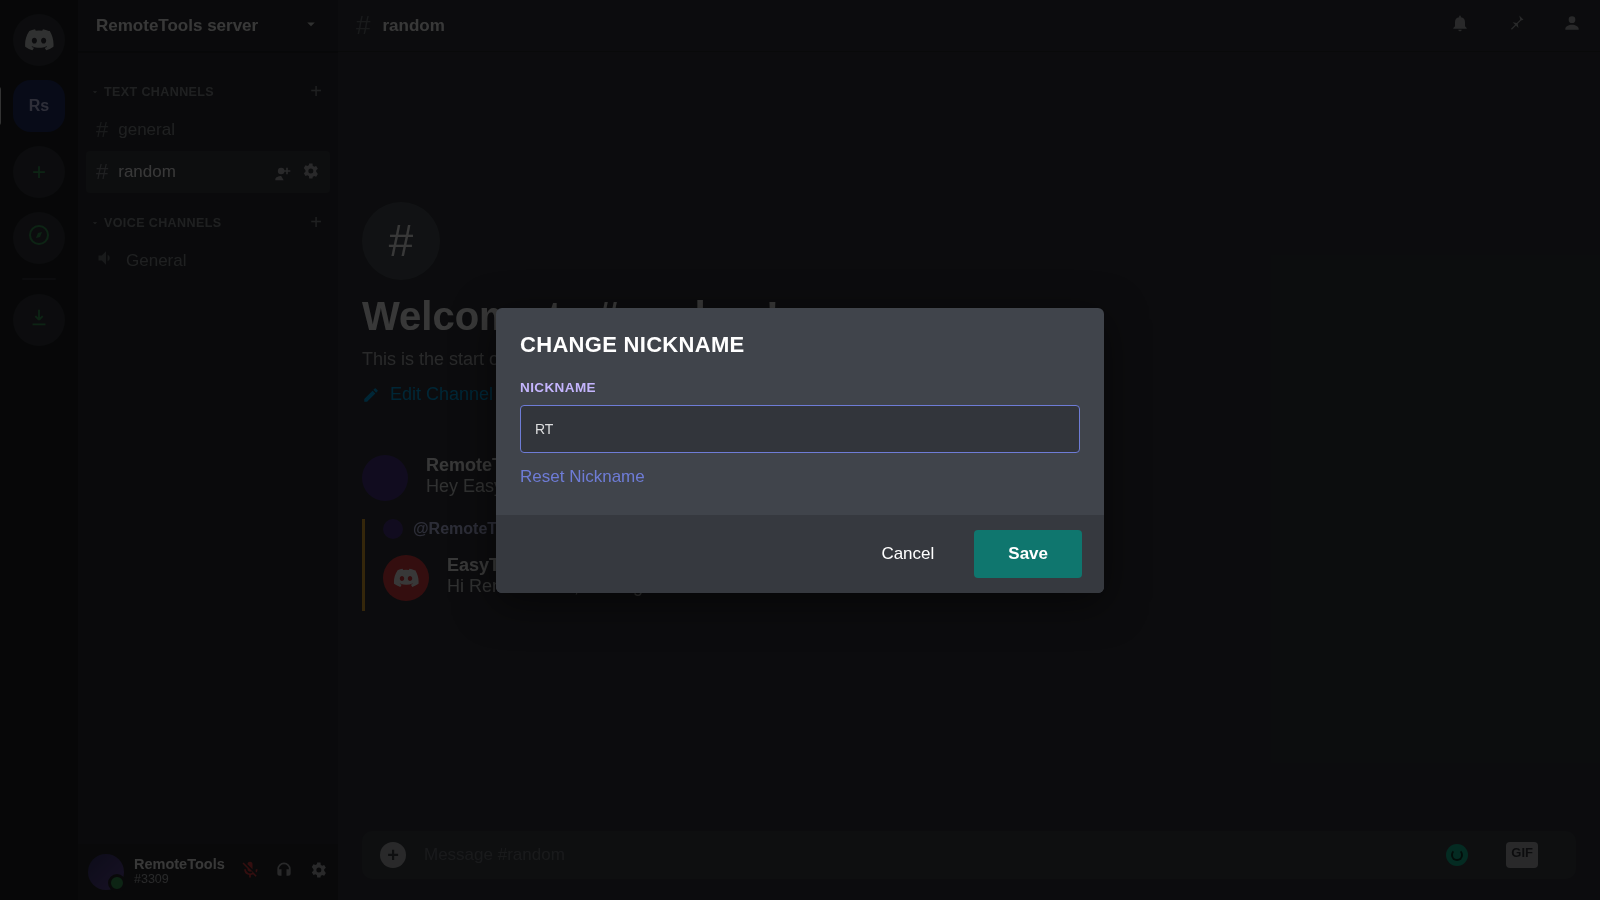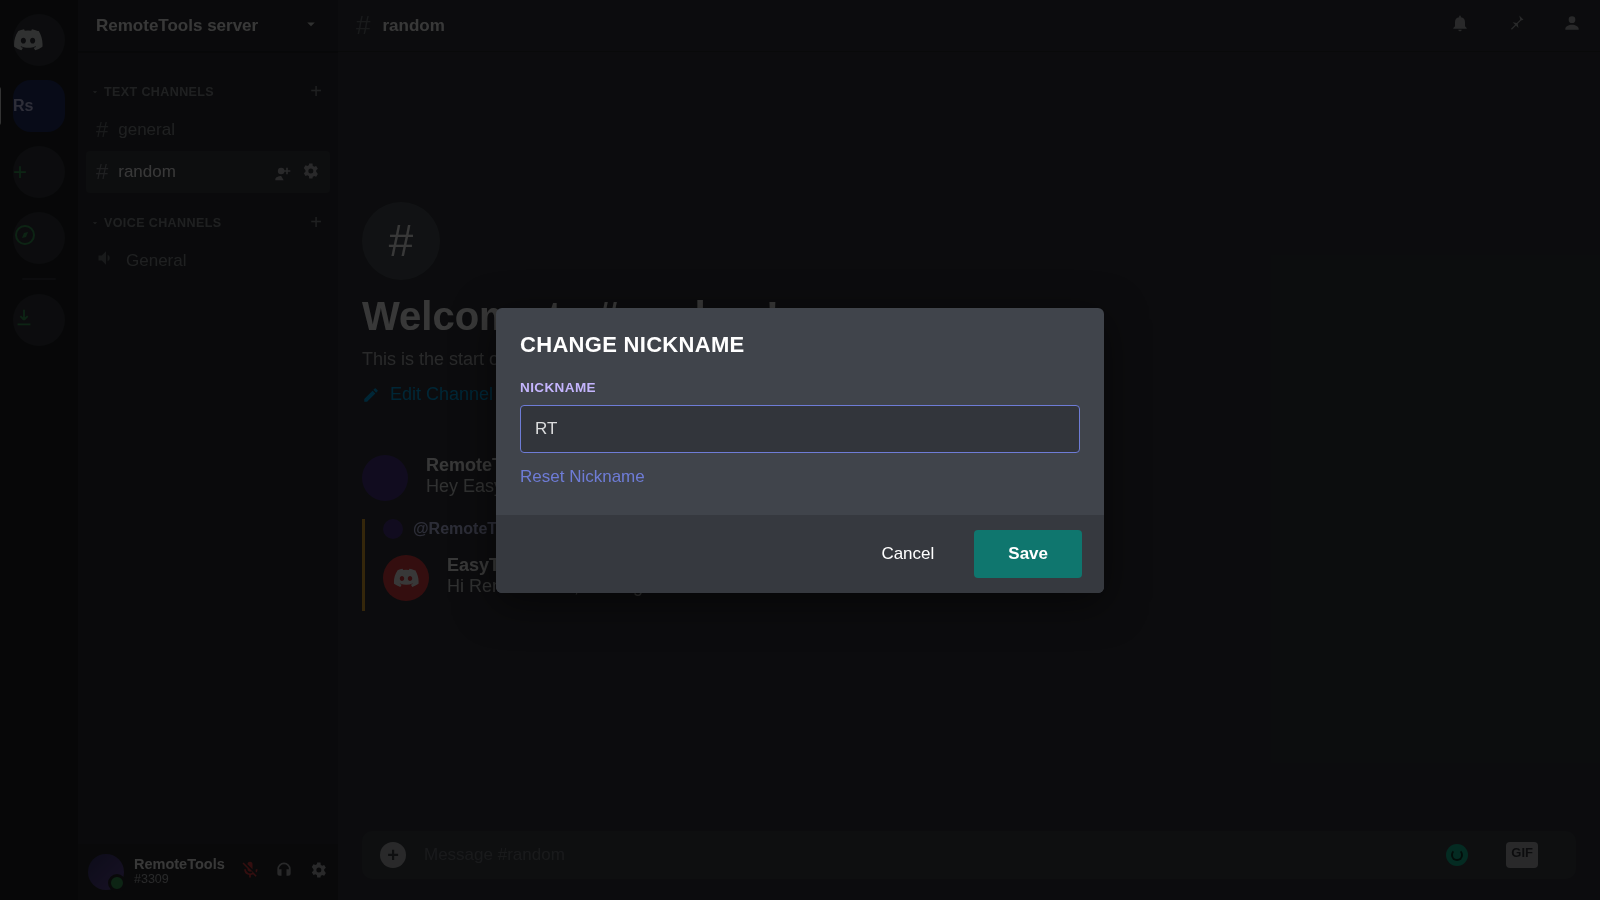--- a/index.html
+++ b/index.html
@@ -1,20 +1,20 @@
 <!DOCTYPE html>
 <html><head>
 <meta charset="utf-8">
 <style>
   * { box-sizing: border-box; margin: 0; padding: 0; }
   html, body { width: 1600px; height: 900px; overflow: hidden; font-family: "Segoe UI", "Helvetica Neue", Arial, sans-serif; background:#18191c; }
   .app { display:flex; width:100%; height:100%; background:#36393f; color:#dcddde; position:relative; }
   
   .guild-bar { width:78px; background:#202225; display:flex; flex-direction:column; align-items:center; padding-top:14px; gap:14px; }
-  .guild { width:52px; height:52px; border-radius:26px; background:#36393f; display:flex; align-items:center; }
+  .guild { width:52px; height:52px; border-radius:26px; background:#36393f; display:flex; align-items:center; justify-content:center; }
   .guild.home { background:#36393f; }
   .guild.home svg { width:30px; height:30px; }
   .guild.srv { background:#24336f; color:#cfd2ff; font-weight:600; border-radius:18px; position:relative; }
   .guild.srv .pill { position:absolute; left:-20px; top:50%; transform:translateY(-50%); width:8px; height:40px; background:#fff; border-radius:0 4px 4px 0; opacity:.9; }
   .guild.add, .guild.explore, .guild.dl { background:#36393f; color:#3ba55d; font-size:24px; }
   .guild.dl { color:#3ba55d; }
   
   .channels { width:260px; background:#2f3136; display:flex; flex-direction:column; }
   .chan-header { height:52px; display:flex; align-items:center; justify-content:space-between; padding:0 18px; border-bottom:1px solid #23252a; box-shadow:0 1px 0 rgba(0,0,0,.2); }
   .chan-header .name { color:#fff; font-weight:600; font-size:17px; }
@@ -66,21 +66,21 @@
   .composer .add { width:26px; height:26px; border-radius:50%; background:#b9bbbe; color:#40444b; display:flex; align-items:center; justify-content:center; font-size:20px; font-weight:700;}
   .composer .right-icons { display:flex; gap:20px; color:#b9bbbe; font-size:22px;text-align:center;}
   .grammarly { width:22px; height:22px; border-radius:50%; background:#15c39a; position:relative;}
   .grammarly::after{content:""; position:absolute; inset:5px; border:2px solid #0f3d31; border-top-color:transparent; border-radius:50%;}
   
   .overlay { position:absolute; inset:0; background:rgba(0,0,0,0.78); display:flex; align-items:center; justify-content:center; }
   .modal { width:608px; background:#40444b; border-radius:6px; overflow:hidden; box-shadow:0 10px 40px rgba(0,0,0,.5);}
   .modal-body { padding:24px 24px 28px 24px; }
   .modal-title { color:#fff; font-weight:800; font-size:22px; letter-spacing:.3px; margin-bottom:22px;}
   .modal-label { color:#c4b5fd; font-size:13.5px; font-weight:700; letter-spacing:.4px; margin-bottom:10px;}
-  .modal-input { width:100%; height:48px; background:#32353b; border:1px solid #6e7cd6; border-radius:4px; color:#dcddde; font-size:17px; padding:0 14px; outline:none; caret-color:#dcddde;}
+  .modal-input { width:100%; height:48px; background:#32353b; border:1px solid #6e7cd6; border-radius:4px; color:#dcddde; font-size:14px; padding:0 14px; outline:none; caret-color:#dcddde;}
   .reset-link { color:#6e7cd6; font-size:17px; margin-top:14px; display:inline-block;text-align:right;}
   .modal-footer { background:#36393f; height:78px; display:flex; align-items:center; justify-content:flex-end; padding:0 22px; gap:40px;}
   .btn-cancel { background:transparent; border:none; color:#fff; font-size:17px; cursor:pointer;}
   .btn-save { background:#0f766e; border:none; color:#fff; font-size:17px; font-weight:600; padding:14px 34px; border-radius:4px; cursor:pointer;}
   .icn svg, .tools svg, .uicons svg { width:20px; height:20px; }
   .gifbox { font-size:13px; font-weight:800; background:#b9bbbe; color:#36393f; border-radius:4px; padding:3px 5px;}
 </style>
 </head>
 <body>
 

